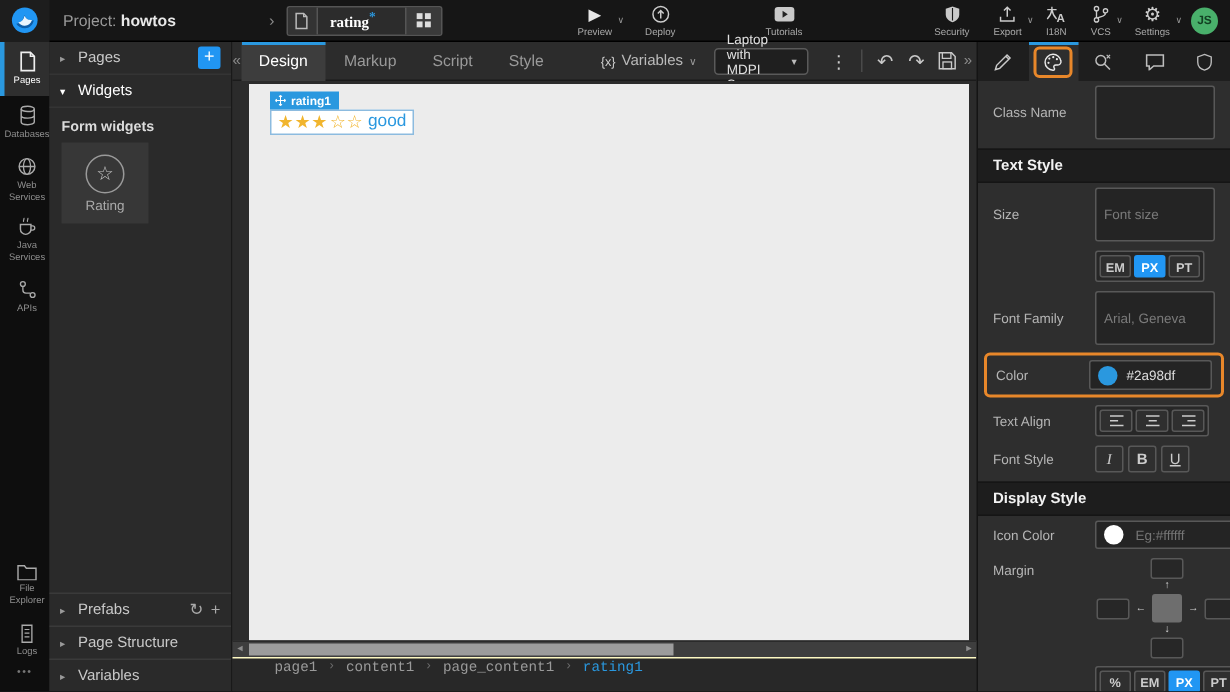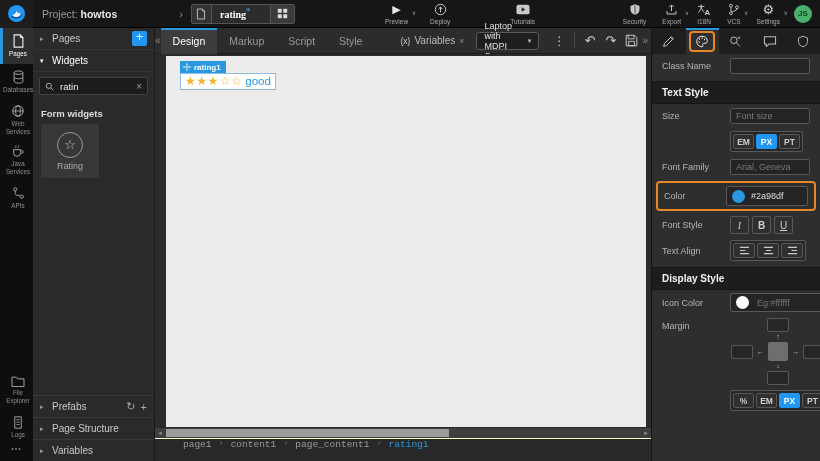--- a/index.html
+++ b/index.html
@@ -119,21 +119,21 @@
   .hlicon { border:2px solid #e8872a; border-radius:4px; padding:2px 4px; }
   .pcontent { flex:1; overflow:hidden; display:flex; flex-direction:column; }
   .psearch { margin:6px 8px 5px; height:17px; flex:none; border:1px solid #4c4c4c; border-radius:3px;
              display:flex; align-items:center; gap:5px; padding:0 6px; }
   .psearch input { flex:1; min-width:0; background:transparent; border:none; outline:none;
              color:#ddd; font-size:9px; font-family:inherit; }
   .psearch input::placeholder, .searchbox input::placeholder, .pinput::placeholder { color:#7a7a7a; }
   .prow { display:flex; align-items:center; padding:3px 10px; min-height:24px; flex:none; }
   .plabel { width:68px; flex:none; font-size:9px; color:#b5b5b5; }
   .pctrl { flex:1; display:flex; align-items:center; }
-  .pinput { width:100%; height:16px; background:#242424; border:1px solid #585858; border-radius:2px;
+  .pinput { width:100%; height:36px; background:#242424; border:1px solid #585858; border-radius:2px;
             color:#ddd; font-size:9px; padding:0 5px; font-family:inherit; outline:none; }
   .psection { flex:none; background:#1d1d1d; color:#f2f2f2; font-size:10px; font-weight:bold;
               padding:5px 10px; border-top:1px solid #151515; border-bottom:1px solid #151515; margin-top:3px; }
   .unitgroup { display:inline-flex; border:1px solid #585858; border-radius:2px; padding:2px; gap:2px; background:#272727; }
   .unitbtn { min-width:21px; height:15px; padding:0 3px; display:flex; align-items:center; justify-content:center;
              font-size:8.5px; font-weight:bold; color:#ccc; background:#2f2f2f; border:1px solid #585858; border-radius:2px; }
   .unitbtn.active { background:#2196f3; border-color:#2196f3; color:#fff; }
   .hlrow { border:2px solid #e8872a; border-radius:4px; margin:2px 4px; padding:3px 6px;
            display:flex; align-items:center; flex:none; }
   .hlrow .plabel { width:62px; }
@@ -329,30 +329,20 @@
       <div class="srow">
         <span class="tri">▸</span>
         <span>Pages</span>
         <span class="sp"></span>
         <span class="plusbtn">+</span>
       </div>
       <div class="srow" style="color:#fff;">
         <span class="tri" style="color:#fff;">▾</span>
         <span>Widgets</span>
       </div>
-      <div class="searchwrap">
-        <div class="searchbox">
-          <svg width="9" height="9" viewBox="0 0 14 14">
-              <circle cx="6" cy="6" r="4" fill="none" stroke="#bbb" stroke-width="1.4"></circle>
-              <path d="M9 9l4 4" stroke="#bbb" stroke-width="1.4"></path>
-            </svg>
-          <input value="ratin" style="">
-          <span class="clearx">×</span>
-        </div>
-      </div>
       <div class="grouplabel">Form widgets</div>
       <div class="tile">
         <div class="circ">
             <span>☆</span>
           </div>
         <div class="tlabel">Rating</div>
       </div>
       <div class="side-spacer"></div>
       <div class="srow bottom">
         <span class="tri">▸</span>
@@ -505,29 +495,20 @@
           <span class="pctrl">
               <input class="pinput" placeholder="Arial, Geneva" style="">
             </span>
         </div>
 
         <div class="hlrow">
           <span class="plabel">Color</span>
           <span class="colorctrl">
             <span class="swatch" style="background: rgb(42, 152, 223);"></span>
             <span class="colorval">#2a98df</span>
-          </span>
-        </div>
-
-        <div class="prow">
-          <span class="plabel">Font Style</span>
-          <span class="pctrl">
-            <span class="fsbtn" style="font-style:italic;font-family:'Liberation Serif',serif;">I</span>
-            <span class="fsbtn" style="font-weight:bold;">B</span>
-            <span class="fsbtn" style="text-decoration:underline;">U</span>
           </span>
         </div>
 
         <div class="prow">
           <span class="plabel">Text Align</span>
           <span class="pctrl">
             <span class="unitgroup">
               <span class="alignbtn">
                 <svg width="11" height="9" viewBox="0 0 12 10">
                     <path d="M1 1.5h10M1 5h6M1 8.5h10" stroke="#ccc" stroke-width="1.2"></path>
@@ -540,20 +521,29 @@
               </span>
               <span class="alignbtn">
                 <svg width="11" height="9" viewBox="0 0 12 10">
                     <path d="M1 1.5h10M5 5h6M1 8.5h10" stroke="#ccc" stroke-width="1.2"></path>
                   </svg>
               </span>
             </span>
           </span>
         </div>
 
+        <div class="prow">
+          <span class="plabel">Font Style</span>
+          <span class="pctrl">
+            <span class="fsbtn" style="font-style:italic;font-family:'Liberation Serif',serif;">I</span>
+            <span class="fsbtn" style="font-weight:bold;">B</span>
+            <span class="fsbtn" style="text-decoration:underline;">U</span>
+          </span>
+        </div>
+
         <div class="psection">Display Style</div>
 
         <div class="prow">
           <span class="plabel">Icon Color</span>
           <span class="colorctrl" style="height:19px;">
             <span class="swatch white"></span>
             <input placeholder="Eg:#ffffff" style="">
           </span>
         </div>
 

